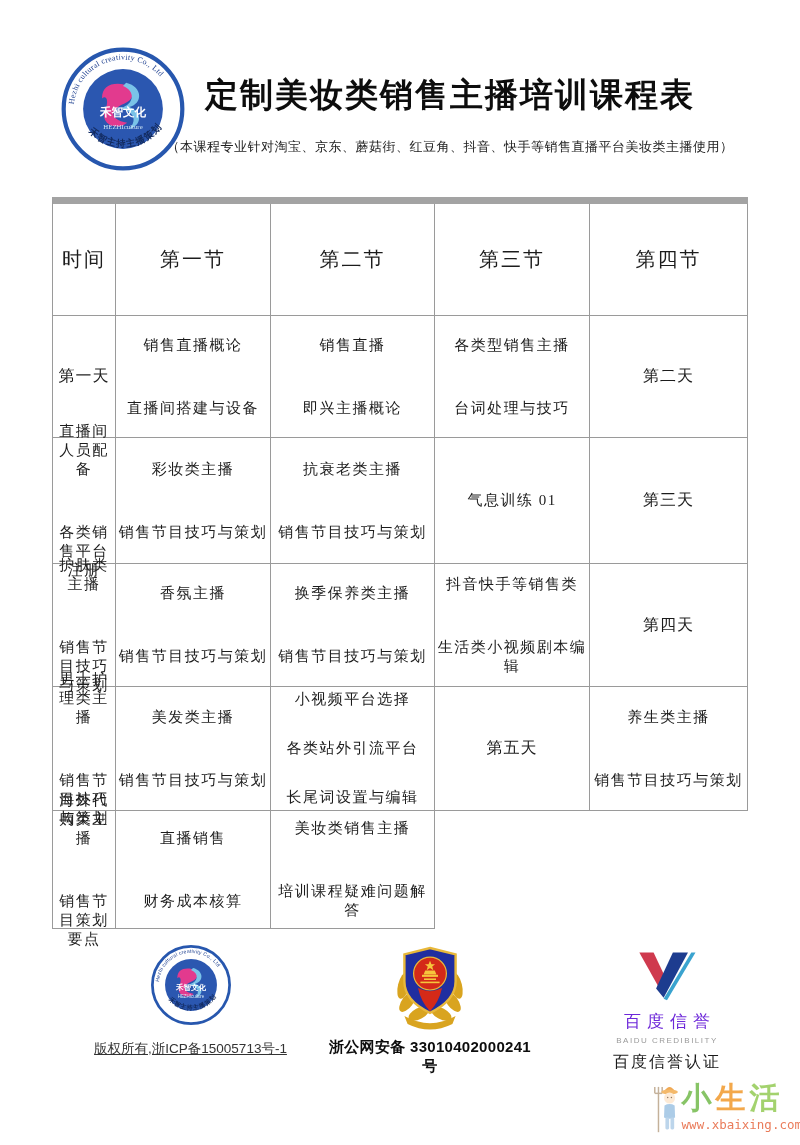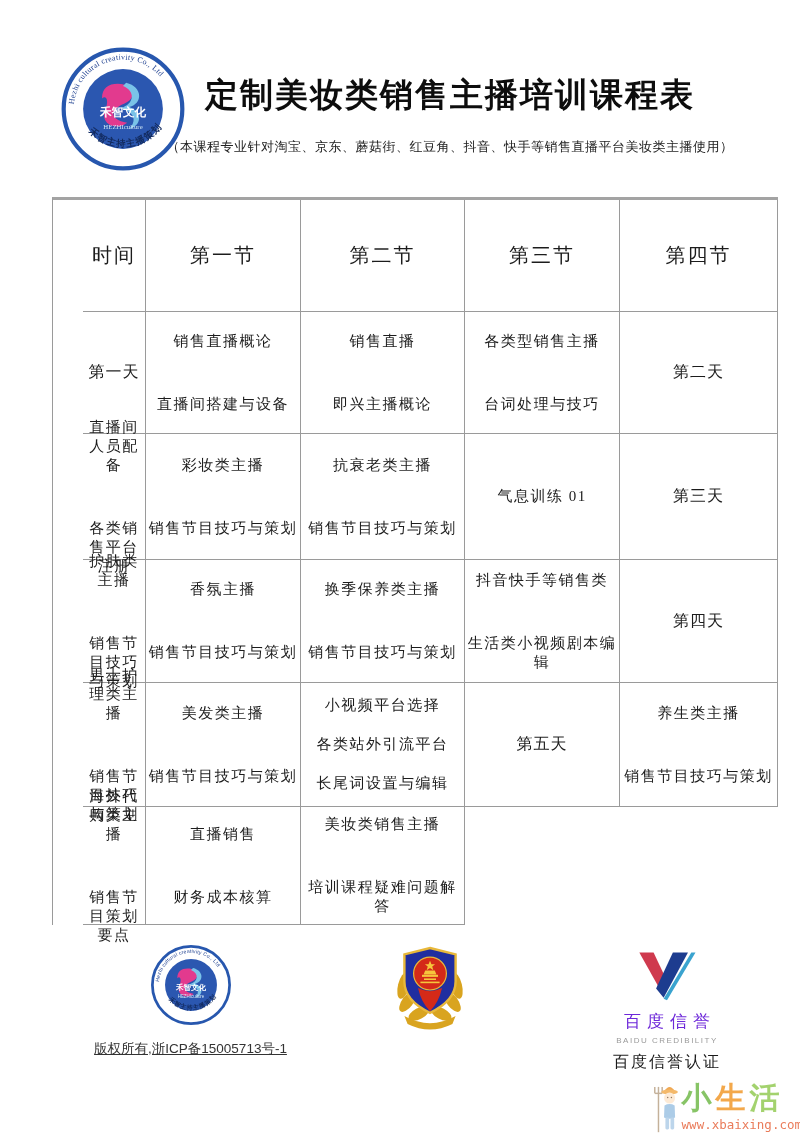--- a/index.html
+++ b/index.html
@@ -16,31 +16,31 @@
   .title-wrap { position:absolute; left:100px; top:76px; width:700px; text-align:center; }
   .doc-title { font-size:33px; font-weight:bold; letter-spacing:2px; color:#0d0d0d; line-height:38px; }
   .doc-subtitle { font-size:13px; color:#222; margin-top:24px; letter-spacing:0.5px; }
 
   
   .course-table {
     position:absolute; left:52px; top:197px;
     display:grid;
     grid-template-columns:63px 155px 164px 155px 158px;
     grid-template-rows:112px 122px 126px 123px 124px 118px;
-    border-top:3px solid #a3a3a3; border-left:1px solid #9a9a9a;padding-left:30px;
+    border-top:7px solid #a3a3a3; border-left:1px solid #9a9a9a;
   }
   .tcell {
     border-right:1px solid #9a9a9a; border-bottom:1px solid #9a9a9a;
     display:flex; flex-direction:column; align-items:center; justify-content:center;
     text-align:center;
   }
   .th  { font-size:20px; letter-spacing:2px; }
   .day { font-size:16px; letter-spacing:1px; }
   .cell { font-size:15px; letter-spacing:1.5px; gap:44px; }
-  .cell.lines-3 { gap:20px; }
+  .cell.lines-3 { gap:30px; }
 
   
   .footer, .footer * { font-family:"Liberation Sans","DejaVu Sans",sans-serif; }
   .footer-left   { position:absolute; left:88px;  top:944px; width:205px; text-align:center; }
   .logo-small    { width:82px; height:82px; }
   .copyright     { font-size:13.5px; color:#333; margin-top:10px;text-decoration:underline; }
   .footer-center { position:absolute; left:325px; top:944px; width:210px; text-align:center; }
   .police-badge  { width:80px; height:88px; }
   .police-text   { font-size:15px; font-weight:bold; color:#0d0d0d; margin-top:2px; letter-spacing:0.3px; }
   .footer-right  { position:absolute; left:588px; top:950px; width:158px; text-align:center; }
@@ -217,20 +217,21 @@
         <circle cx="50" cy="37" r="20.5" fill="#d42a18" stroke="#e8b83a" stroke-width="1.5"></circle>
         <path d="M50 84 Q39 73 35 55 Q50 63 65 55 Q61 73 50 84" fill="#d42a18"></path>
         <g fill="#f6c63c">
           <polygon points="50,21 51.8,25.4 56.4,25.4 52.8,28.2 54.2,32.8 50,30 45.8,32.8 47.2,28.2 43.6,25.4 48.2,25.4"></polygon>
           <path d="M42 38 L44 33 L56 33 L58 38 Z"></path>
           <rect x="40" y="38.5" width="20" height="2.6"></rect>
           <rect x="42.5" y="43" width="15" height="2"></rect>
           <rect x="38" y="47" width="24" height="2"></rect>
         </g>
       </svg>
+      <div class="police-text">浙公网安备 33010402000241号</div>
     </div>
 
     <div class="footer-right">
       <svg class="baidu-v" viewBox="0 0 80 62">
         <polygon points="7,3 24,3 40,37 31,46" fill="#cf3a4e"></polygon>
         <polygon points="47,3 65,3 36,57 27,46" fill="#1d3c8f"></polygon>
         <polygon points="69,3 74,3 40,60 36,58" fill="#3aa3cf"></polygon>
       </svg>
       <div class="baidu-brand">百度信誉</div>
       <div class="baidu-en">BAIDU CREDIBILITY</div>

